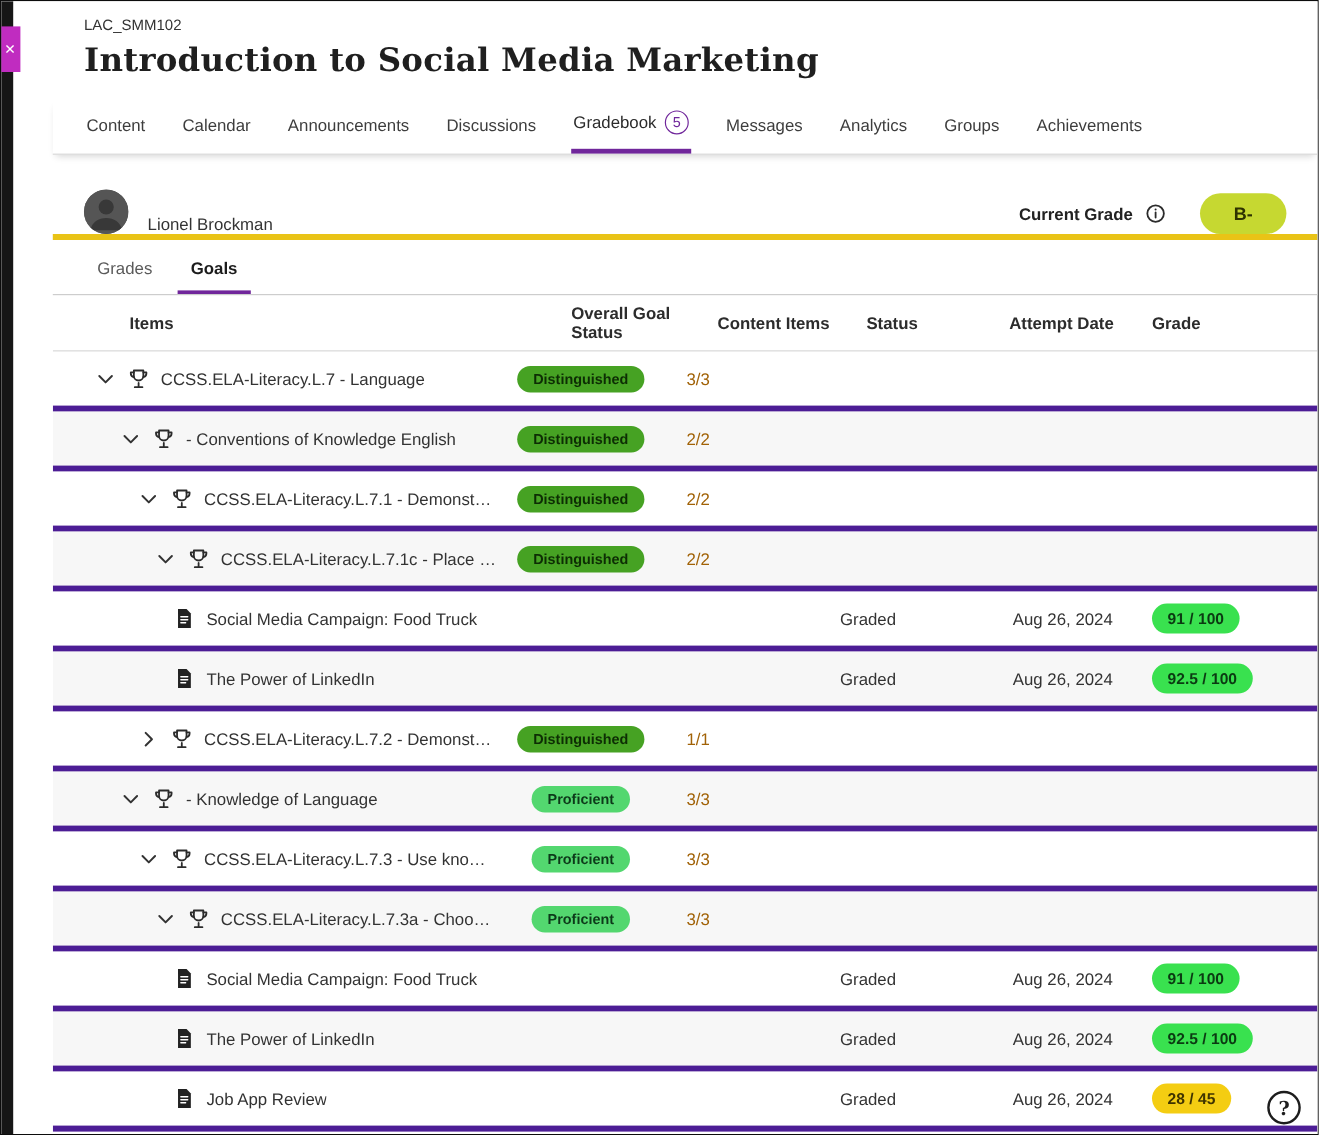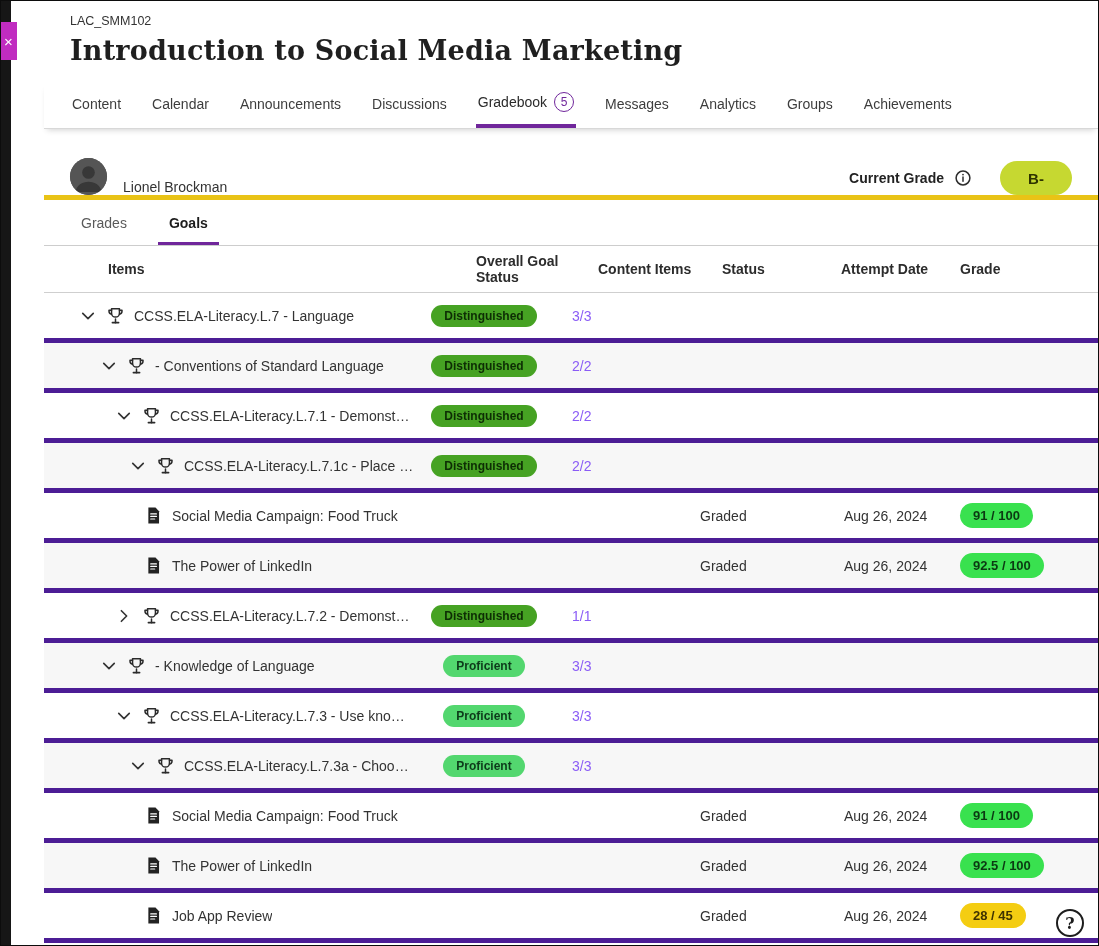--- a/index.html
+++ b/index.html
@@ -51,21 +51,21 @@
   .current-grade-label{ font-weight:700; font-size:14px; color:#222; }
   .icon-18{ width:18px; height:18px; display:flex; cursor:pointer; }
   .grade-pill{
     min-width:72px; height:34px; border-radius:17px; background:var(--current-grade-bg,#c6d831);
     display:flex; align-items:center; justify-content:center; font-weight:700; font-size:15px;
     color:#2e3300; margin-left:18px;
   }
 
   .yellow-bar{ height:5px; background:var(--yellow-bar,#ecc41a); flex:none; }
 
-  .subtabs{ display:flex; gap:20px; padding:0 26px; border-bottom:1px solid #cdcdcd; background:#fff;align-items:center; }
+  .subtabs{ display:flex; gap:10px; padding:0 26px; border-bottom:1px solid #cdcdcd; background:#fff;align-items:center; }
   .subtab{
     padding:15px 11px 11px; font-size:14px; color:#5a5a5a; cursor:pointer;
     border-bottom:3px solid transparent;
   }
   .subtab.active{ color:#1c1c1c; font-weight:700; border-bottom-color:var(--accent-purple,#70269b); }
 
   .goals-table{ flex:1; display:flex; flex-direction:column; overflow:hidden; }
   .thead,.trow{
     display:grid; grid-template-columns:1fr 118px 120px 118px 122px 151px; align-items:center;
   }
@@ -85,21 +85,21 @@
   .chev{ width:18px; height:18px; flex:none; display:flex; cursor:pointer; }
   .ico{ width:19px; height:19px; flex:none; display:flex; }
   .row-label{ white-space:nowrap; overflow:hidden; text-overflow:ellipsis; color:#333; }
   .content .row-label{ cursor:pointer; }
 
   .cell.goal-status{ display:flex; justify-content:center; }
   .badge{ display:inline-block; padding:4px 13px; border-radius:13px; font-size:12px; font-weight:700; }
   .badge.distinguished{ background:var(--distinguished-bg,#4aa226); color:var(--distinguished-text,#0d2d04); }
   .badge.proficient{ background:var(--proficient-bg,#55d873); color:var(--proficient-text,#0d3a1a); }
 
-  .cell.content-items{ padding-left:18px; color:#8b5cf6; }
+  .cell.content-items{ padding-left:18px; color:#a16207; }
   .cell.status{ padding-left:15px; color:#333; }
   .cell.date{ padding-left:30px; color:#333; }
   .cell.grade{ padding-left:13px; }
   .grade-chip{ display:inline-block; padding:5px 13px; border-radius:15px; font-weight:700; font-size:13px; cursor:pointer; }
   .grade-chip.green{ background:var(--grade-green-bg,#3ae24f); color:var(--grade-green-text,#0b3a12); }
   .grade-chip.yellow{ background:var(--grade-yellow-bg,#f6cf15); color:var(--grade-yellow-text,#3f3300); }
 
   .help-fab{
     position:absolute; right:14px; bottom:8px; width:28px; height:28px; z-index:7;
     border:2.5px solid #1d1d1d; border-radius:50%; background:#fff; cursor:pointer;
@@ -229,21 +229,21 @@
               </span>
               <span class="ico">
                 <svg viewBox="0 0 24 24" width="19" height="19" fill="none" stroke="#2b2b2b" stroke-width="1.9" stroke-linecap="round" stroke-linejoin="round">
                   <path d="M8 21h8"></path>
                   <path d="M12 16.5V21"></path>
                   <path d="M7 3.5h10V9a5 5 0 0 1-10 0V3.5z"></path>
                   <path d="M7 5.5H3.8v1.2A3.8 3.8 0 0 0 7 10.4"></path>
                   <path d="M17 5.5h3.2v1.2A3.8 3.8 0 0 1 17 10.4"></path>
                 </svg>
               </span>
-              <span class="row-label">- Conventions of Standard Language</span>
+              <span class="row-label">- Conventions of Knowledge English</span>
             </div>
             <div class="cell goal-status">
               <span class="badge distinguished">Distinguished</span>
             </div>
             <div class="cell content-items">2/2</div>
             <div class="cell status"></div>
             <div class="cell date"></div>
             <div class="cell grade"></div>
           </div>
           <div class="trow goal">

